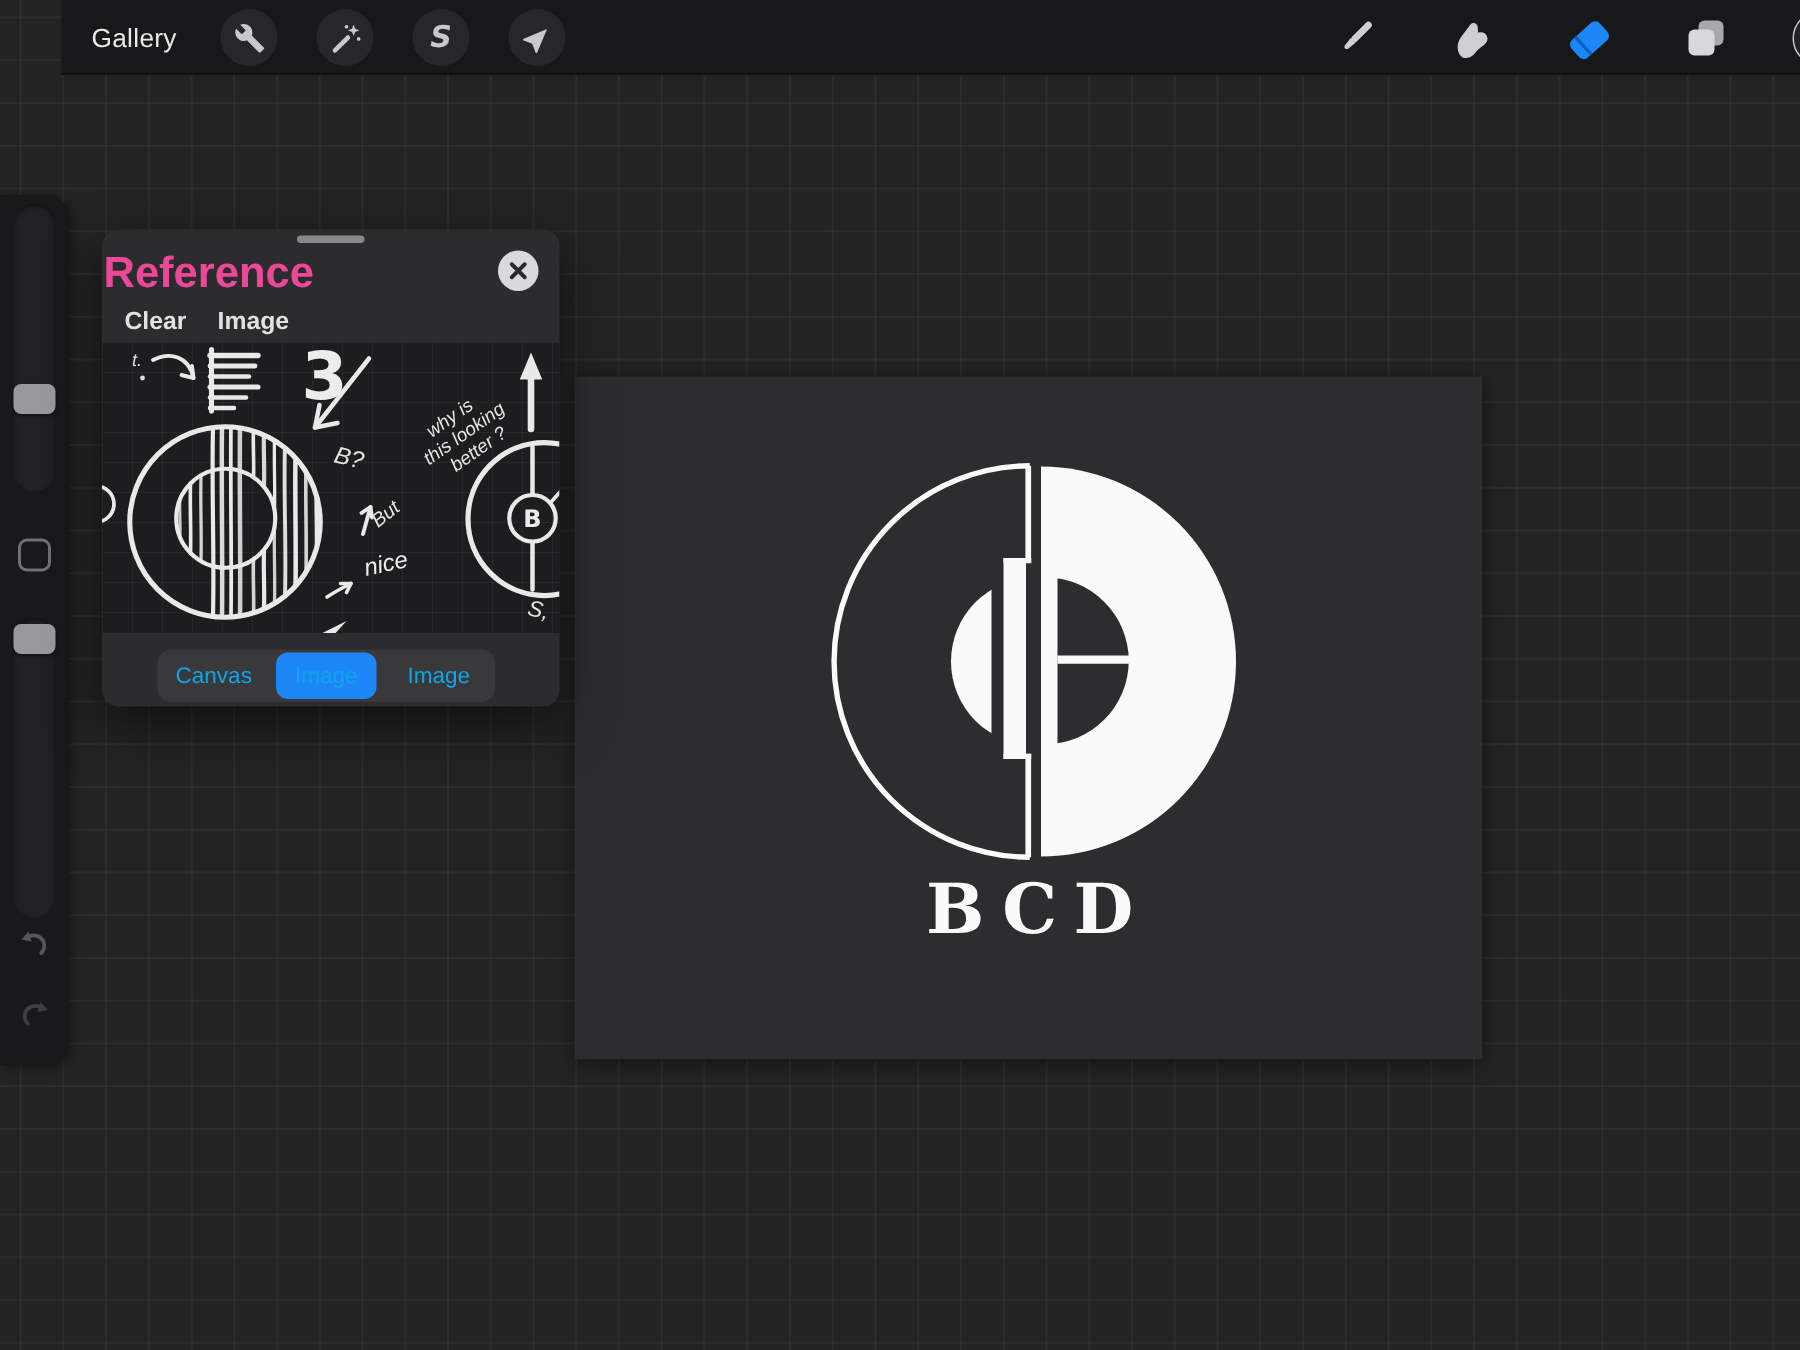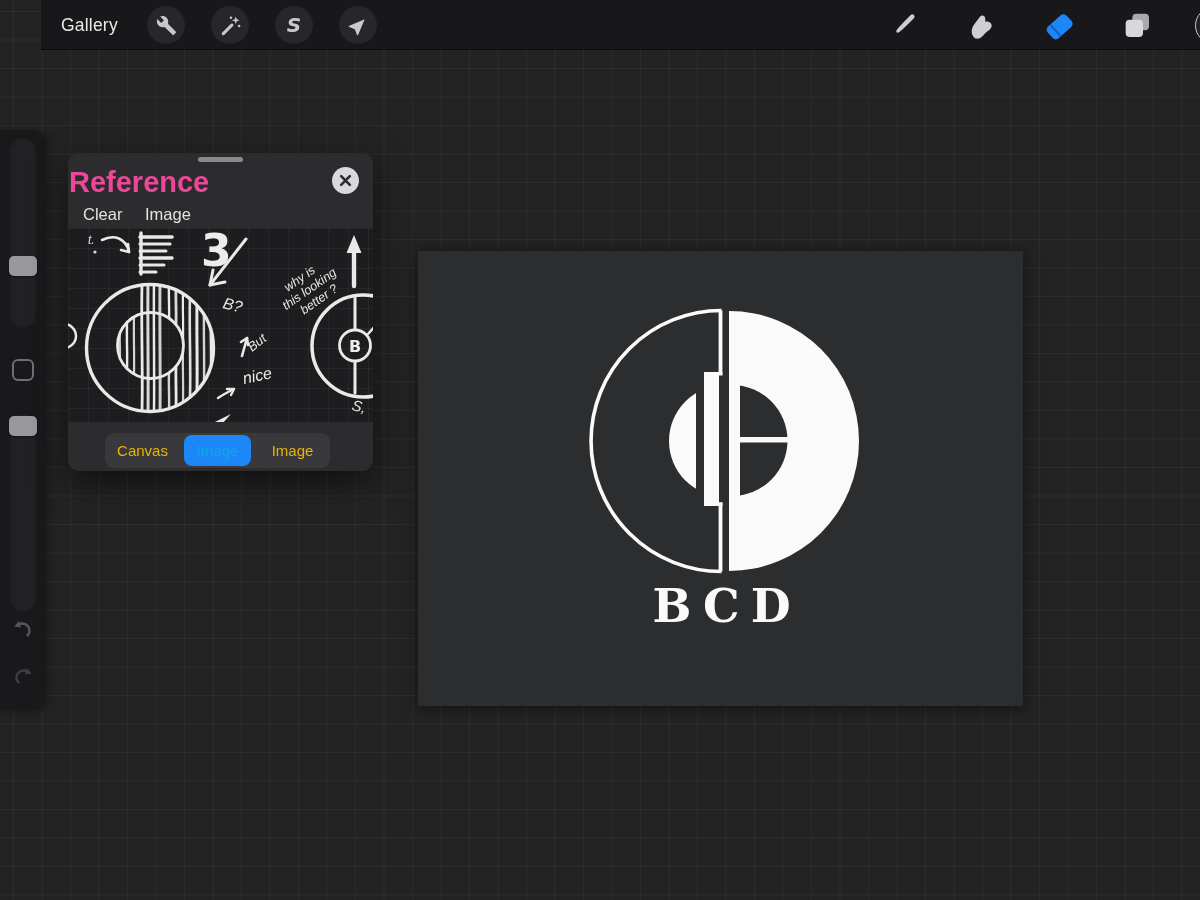--- a/index.html
+++ b/index.html
@@ -45,48 +45,48 @@
   .track2 { top:282px; height:200px; }
   .handle { position:absolute; left:9px; width:28px; height:20px; background:#98989d; border-radius:5px; box-shadow:0 1px 2px rgba(0,0,0,.4); }
   .handle1 { top:126px; }
   .handle2 { top:286px; }
   .sqbtn { position:absolute; left:12px; top:229px; width:22px; height:22px; border:2.5px solid #6f6f74; border-radius:6px; }
   .histbtn { position:absolute; left:10px; width:26px; height:24px; }
   .undo { top:489px; } .redo { top:536px; }
   
   .canvas {
     position:absolute; left:383px; top:251px; width:605px; height:455px;
-    background:#2b2d2f; box-shadow:0 2px 14px rgba(0,0,0,.5); z-index:10;margin-left:35px;
+    background:#2b2d2f; box-shadow:0 2px 14px rgba(0,0,0,.5); z-index:10;
   }
   
   .panel {
     position:absolute; left:68px; top:153px; width:305px; height:318px;
     background:#2c2c2e; border-radius:11px; z-index:40;
     box-shadow:0 12px 34px rgba(0,0,0,.55);
   }
   .draghandle { position:absolute; left:130px; top:4px; width:45px; height:5px; background:#8a8a8e; border-radius:3px; }
   .ptitle { position:absolute; left:1px; top:13px; font-size:29px; font-weight:700; color:#ec4899; }
   .closebtn { position:absolute; left:264px; top:14px; width:27px; height:27px; border-radius:50%; background:#d9d9dd; display:flex; align-items:center; justify-content:center; }
-  .pactions { position:absolute; top:52px; left:0; width:100%; height:22px; }
+  .pactions { position:absolute; top:52px; left:0; width:100%; height:22px;font-weight:bold; }
   .pact { position:absolute; font-size:16.5px; color:#e2e2e2; }
   .act-clear { left:15px; } .act-import { left:77px; }
   .refimg {
     position:absolute; left:0; top:75px; width:305px; height:194px;
     background-color:#1d1d1f;
     background-image:
       linear-gradient(rgba(255,255,255,0.045) 1px, transparent 1px),
       linear-gradient(90deg, rgba(255,255,255,0.045) 1px, transparent 1px);
     background-size:20px 20px;
     overflow:hidden;
   }
   .tabs {
     position:absolute; left:37px; top:280px; width:225px; height:35px;
     background:#39393b; border-radius:9px; display:flex;
   }
-  .tab { width:75px; height:35px; line-height:35px; text-align:center; font-size:15px; color:#eab308; position:relative; z-index:2; }
+  .tab { width:75px; height:35px; line-height:35px; text-align:center; font-size:15px; color:#0ea5e9; position:relative; z-index:2; }
   .pill { position:absolute; left:79px; top:2px; width:67px; height:31px; border-radius:8px; z-index:1; }
   .tab.active { color:#0ea5e9; }
   svg text { user-select:none; }
 </style>
 </head>
 <body>
 
 <div class="toolbar">
   <div class="gallery">Gallery</div>
 

